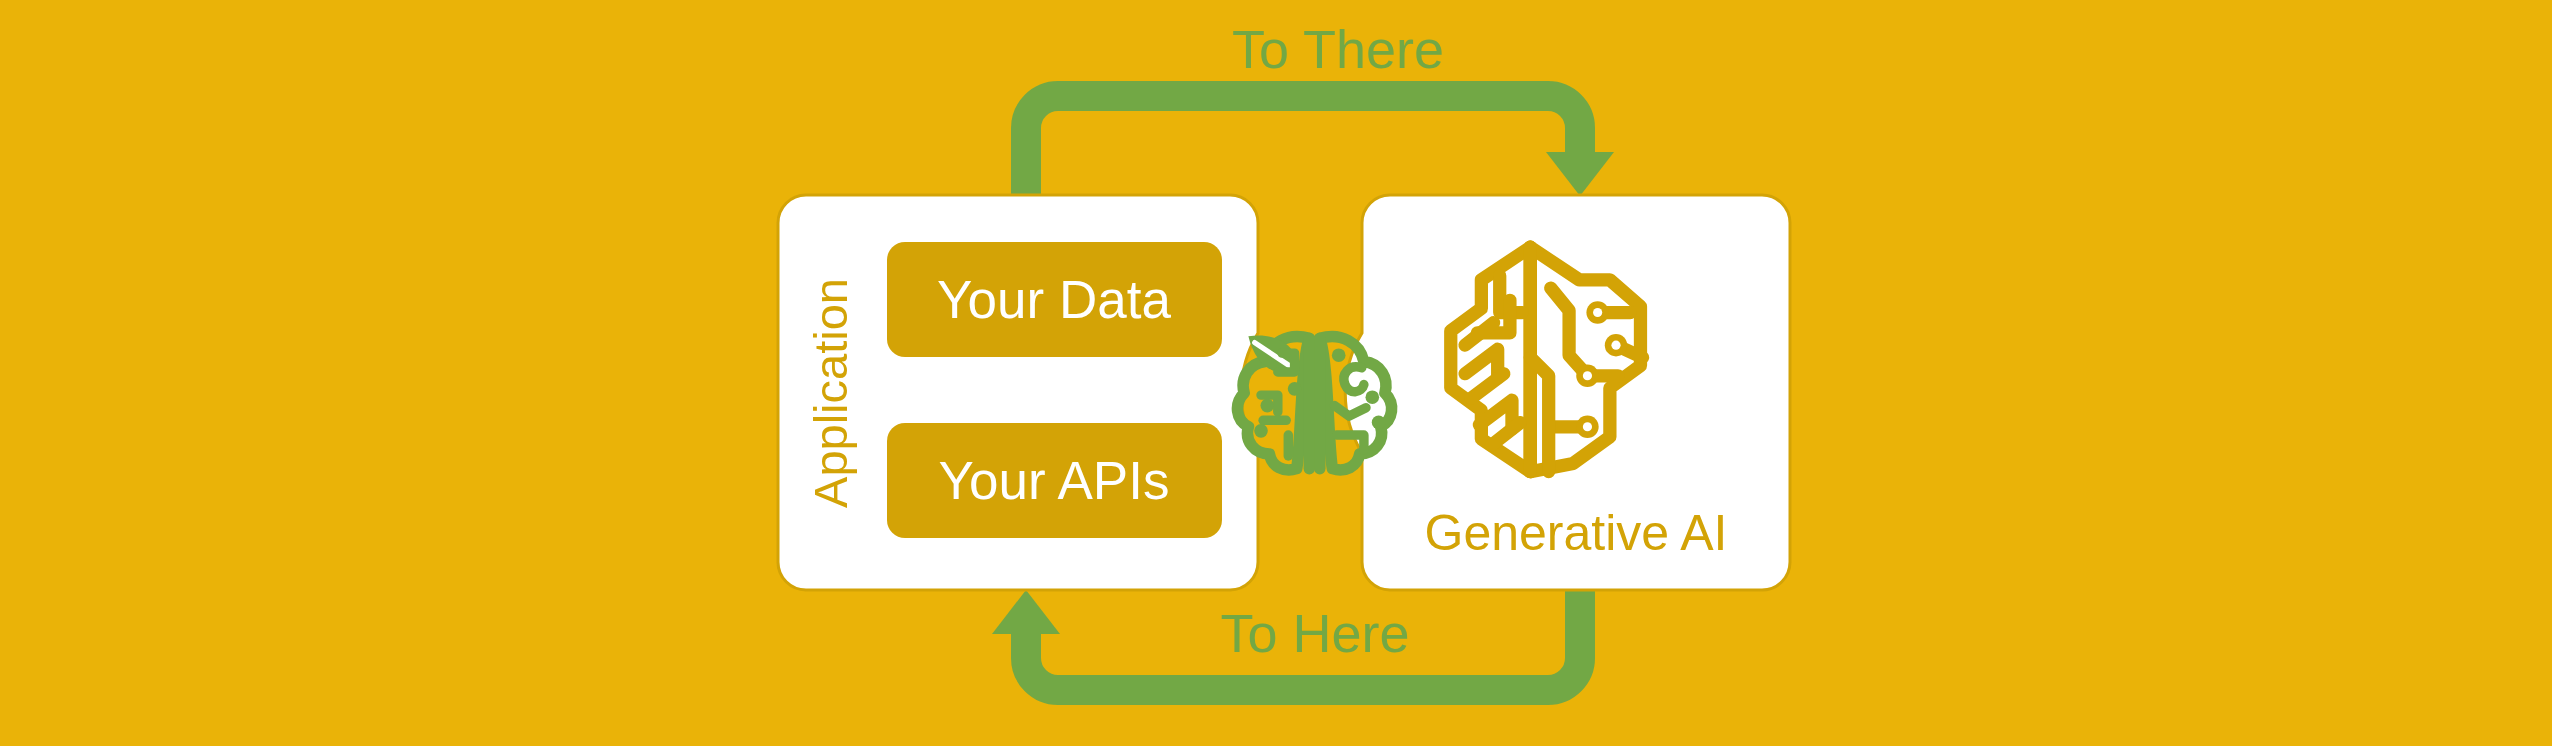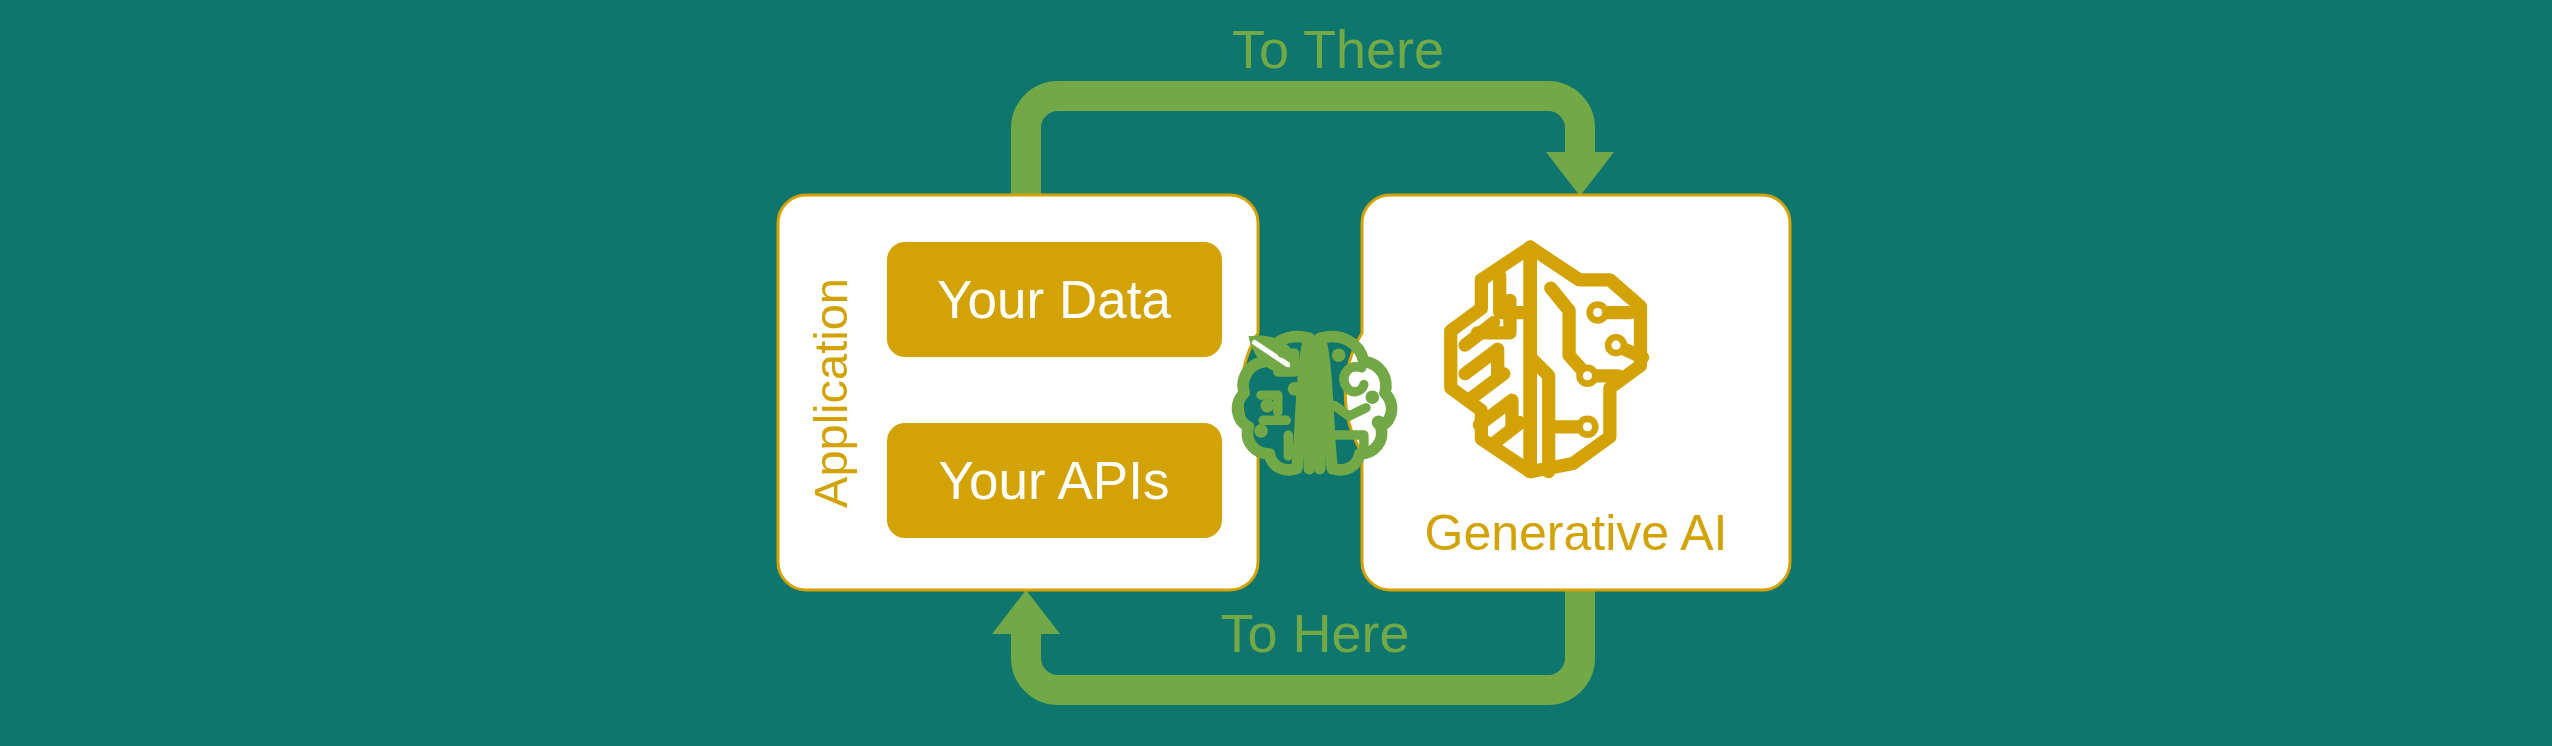--- a/index.html
+++ b/index.html
@@ -10,21 +10,21 @@
   body {
     width: 2552px;
     height: 746px;
     font-family: "Liberation Sans", sans-serif;
     overflow: hidden;
   }
   #stage {
     position: relative;
     width: 2552px;
     height: 746px;
-    background: #0f766e;
+    background: #eab308;
   }
   #diagram-svg {
     position: absolute;
     left: 0;
     top: 0;
     width: 2552px;
     height: 746px;
     display: block;
   }
   .flow-label {

